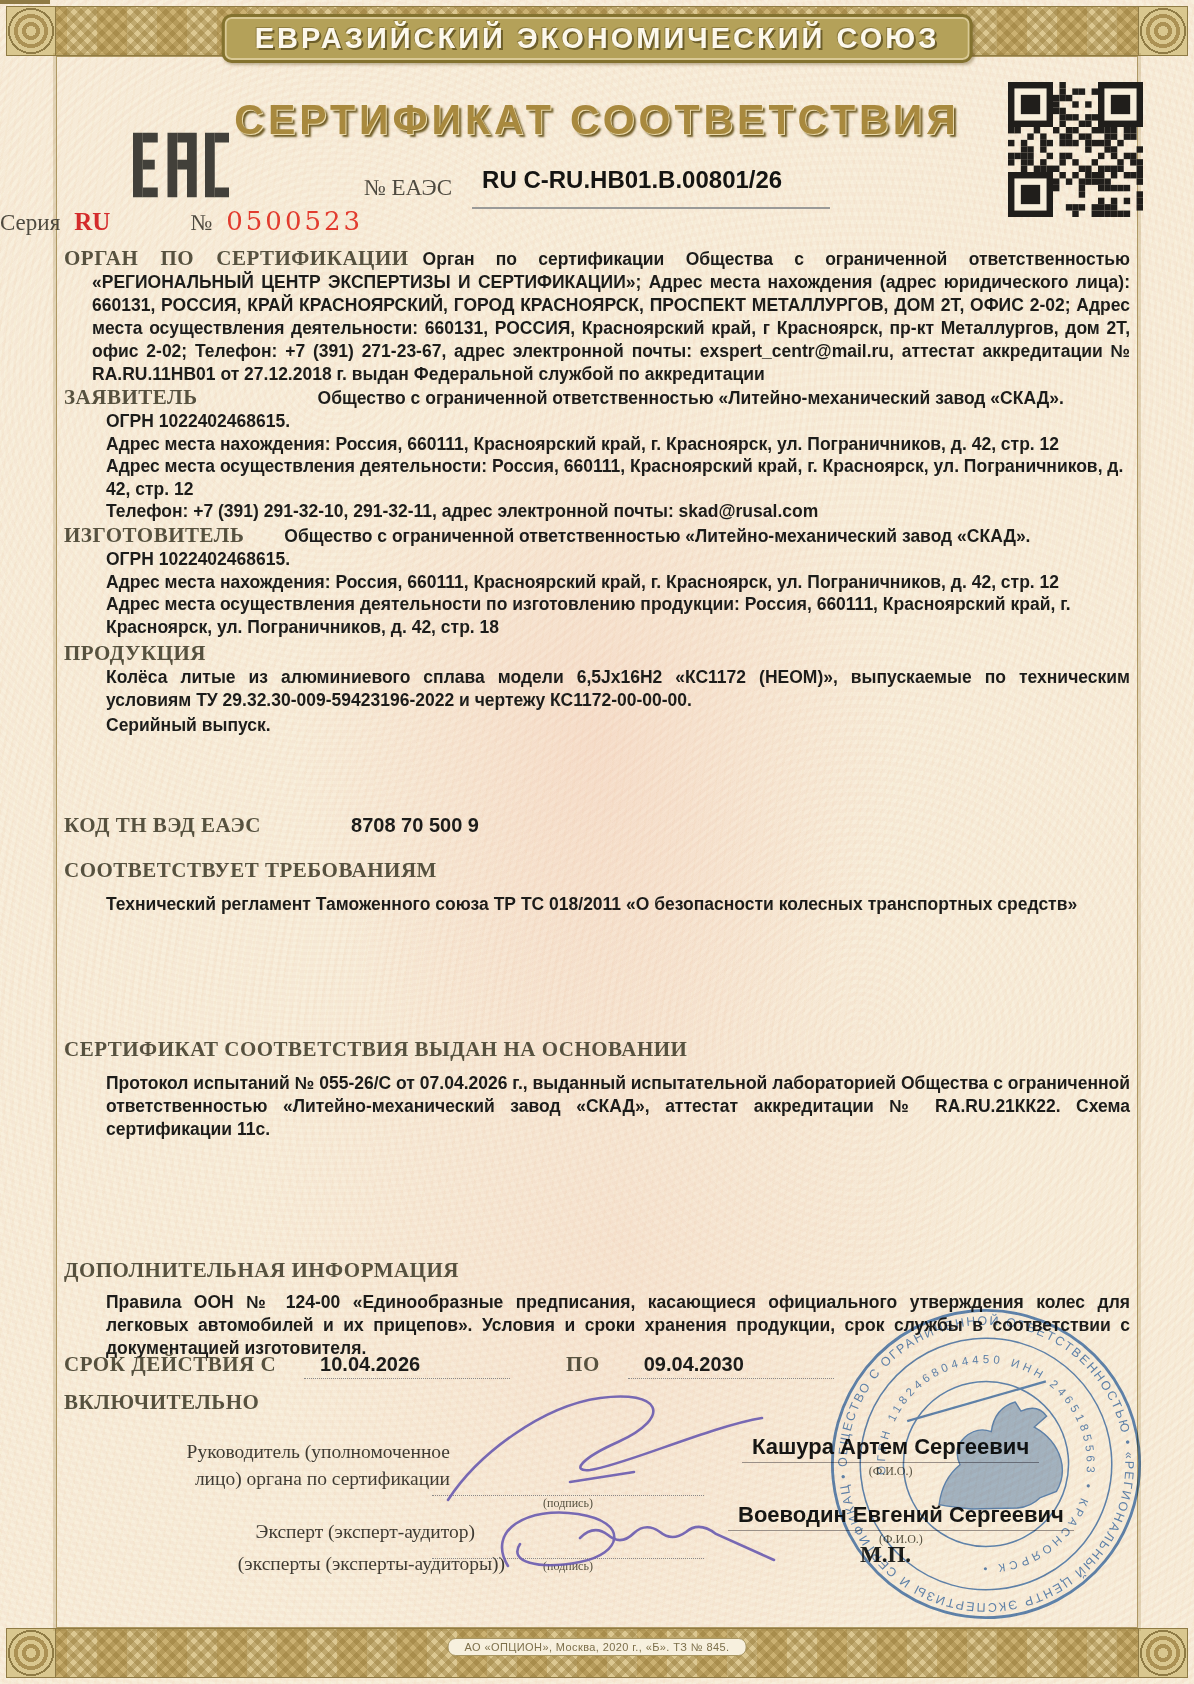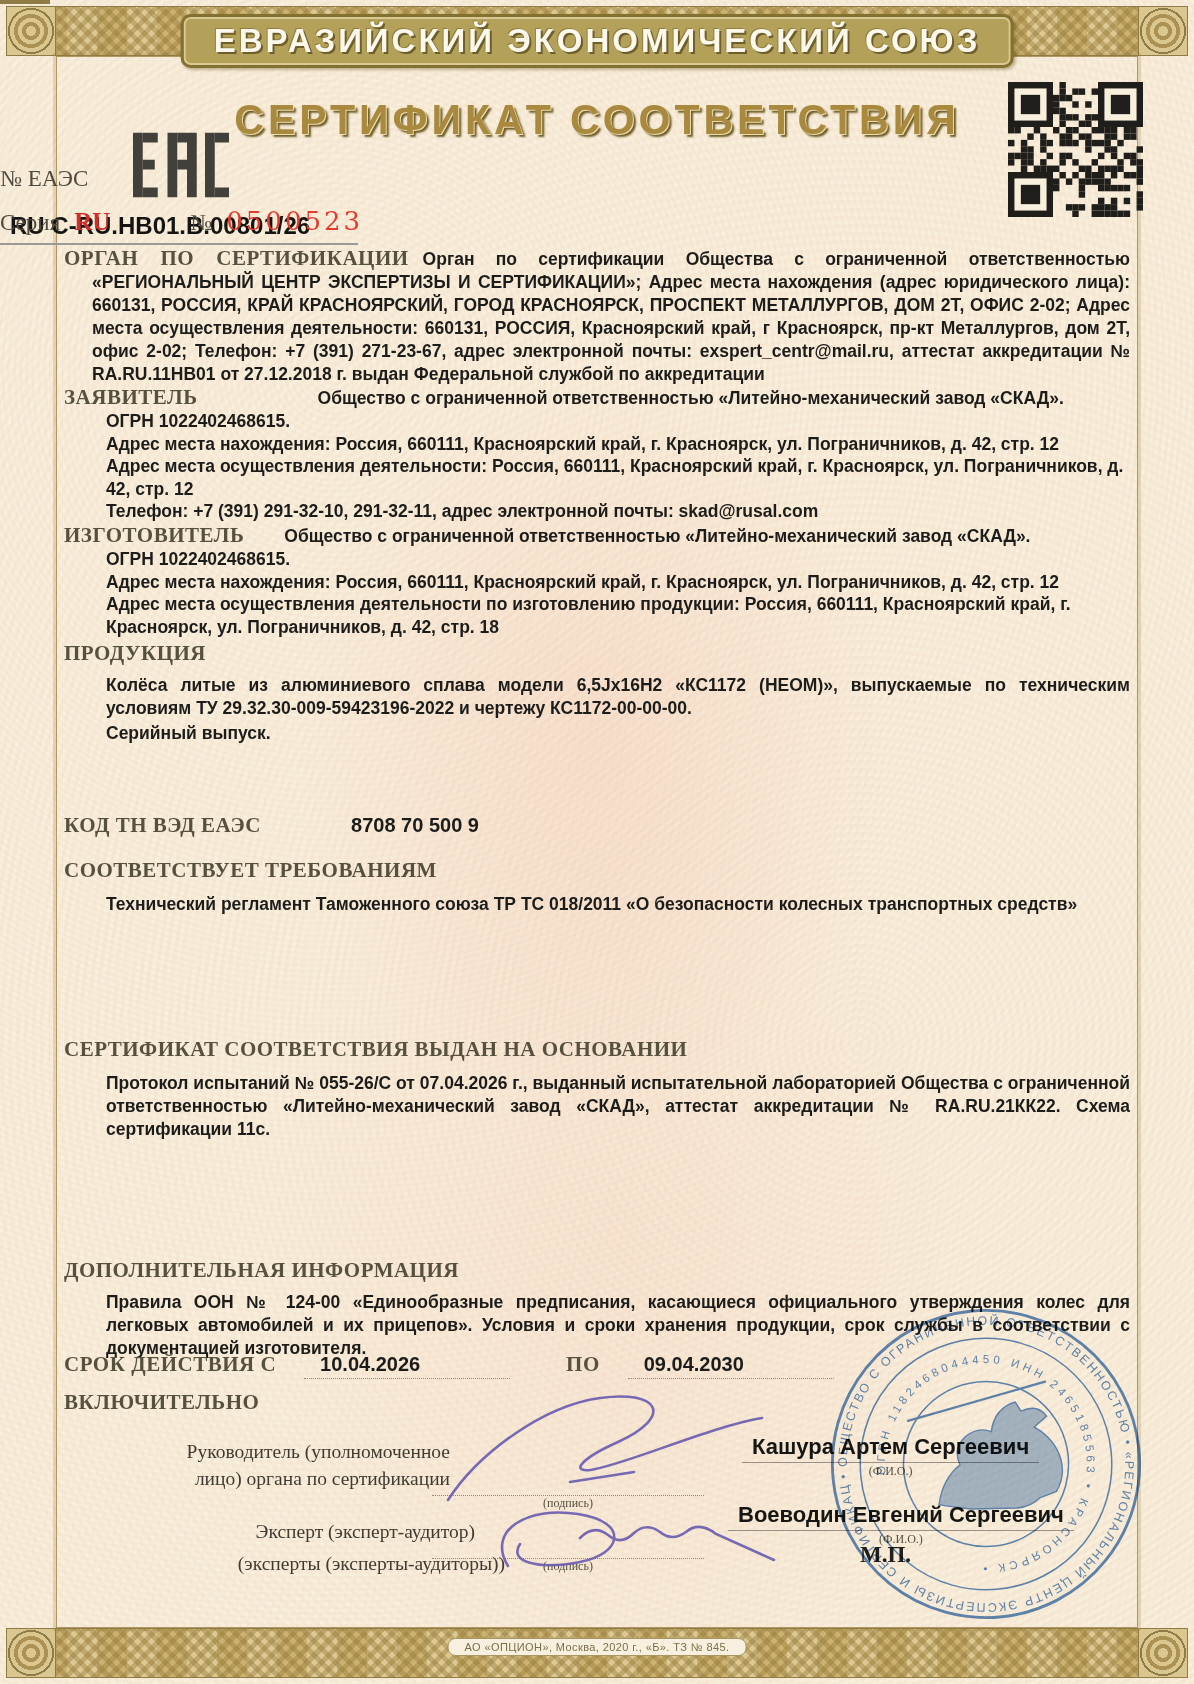--- a/index.html
+++ b/index.html
@@ -33,29 +33,29 @@
   .corner{position:absolute;width:48px;height:48px;border:1px solid #8f7b45;
       background:radial-gradient(circle,#d9c78f 0 5px,#ab9154 5px 9px,#d9c78f 9px 13px,#ab9154 13px 17px,#d9c78f 17px 21px,#8f7b45 21px 23px,#d9c78f 23px);}
   .c-tl{top:6px;left:6px}.c-tr{top:6px;right:6px}.c-bl{bottom:6px;left:6px}.c-br{bottom:6px;right:6px}
   .inner-line{position:absolute;inset:56px;border:1px solid rgba(150,124,60,.75);box-shadow:0 0 0 3px rgba(150,124,60,.22);pointer-events:none;}
 
   
   .banner{position:absolute;top:14px;left:50%;transform:translateX(-50%);
       background:#b4a159;border:3px solid #83722f;border-radius:10px;
       box-shadow:inset 0 0 0 2px #d9c995, 2px 2px 3px rgba(90,70,20,.35);
       padding:5px 30px;white-space:nowrap;}
-  .banner span{font-weight:bold;font-size:33px;letter-spacing:3px;color:#fcf8ec;
+  .banner span{font-weight:bold;font-size:29px;letter-spacing:3px;color:#fcf8ec;
       text-shadow:2px 2px 0 #6d5e2a, -1px -1px 0 rgba(109,94,42,.5);}
   .eac{position:absolute;left:133px;top:132px;}
   .cert-title{position:absolute;top:96px;left:0;width:100%;text-align:center;
       font-weight:bold;font-size:41px;letter-spacing:4px;color:#a8893e;
       text-shadow:1px 1px 0 #ecdcae, 3px 3px 2px #6f5c26;transform:scaleY(1.05);}
-  .num-line{position:absolute;top:166px;left:0;right:0;display:flex;justify-content:center;align-items:flex-start;gap:20px;flex-direction:column;}
+  .num-line{position:absolute;top:166px;left:0;right:0;display:flex;justify-content:center;align-items:center;gap:20px;}
   .num-label{font-family:"Liberation Serif",serif;font-size:23px;color:#4e4a40;}
-  .num-value{font-weight:bold;font-size:24px;color:#141412;border-bottom:2px solid #9a9a98;padding:0 48px 3px 10px;}
+  .num-value{font-weight:bold;font-size:24px;color:#141412;border-bottom:2px solid #9a9a98;padding:0 48px 13px 10px;}
   .series-line{position:absolute;top:206px;left:0;right:0;display:flex;align-items:baseline;gap:14px;}
   .series-label{font-family:"Liberation Serif",serif;font-size:23px;color:#4e4a40;}
   .series-value{font-family:"Liberation Serif",serif;font-weight:bold;font-size:25px;color:#d42b2b;}
   .blank-no-label{font-family:"Liberation Serif",serif;font-size:23px;color:#4e4a40;margin-left:66px;}
   .blank-no-value{font-family:"DejaVu Serif",serif;font-size:26px;color:#e23b2e;letter-spacing:3px;}
   .qr{position:absolute;left:1008px;top:82px;width:135px;height:135px;}
 
   
   .sec{position:absolute;left:64px;width:1066px;padding-left:28px;box-sizing:border-box;}
   .sec-heading{font-family:"Liberation Serif",serif;font-weight:bold;font-size:21px;color:#56513f;letter-spacing:.5px;}
@@ -310,21 +310,21 @@
     <p class="body-text"><span class="sec-heading outdent" style="margin-right:40px">ИЗГОТОВИТЕЛЬ</span><span>Общество с ограниченной ответственностью «Литейно-механический завод «СКАД».</span></p>
     <div class="sub">
       <div>ОГРН 1022402468615.</div>
       <div>Адрес места нахождения: Россия, 660111, Красноярский край, г. Красноярск, ул. Пограничников, д. 42, стр. 12</div>
       <div>Адрес места осуществления деятельности по изготовлению продукции: Россия, 660111, Красноярский край, г. Красноярск, ул. Пограничников, д. 42, стр. 18</div>
     </div>
   </section>
 
   <section class="sec" style="top:641px">
     <div class="sec-heading outdent">ПРОДУКЦИЯ</div>
-    <div class="sub" style="margin-top:8px">
+    <div class="sub" style="">
       <p class="body-text">Колёса литые из алюминиевого сплава модели 6,5Jx16H2 «КС1172 (НЕОМ)», выпускаемые по техническим условиям ТУ 29.32.30-009-59423196-2022 и чертежу КС1172-00-00-00.</p>
       <p class="body-text" style="margin-top:2px">Серийный выпуск.</p>
     </div>
   </section>
 
   <section class="sec" style="top:813px">
     <div class="tnved-row">
       <span class="sec-heading outdent">КОД ТН ВЭД ЕАЭС</span>
       <span class="tnved-value">8708 70 500 9</span>
     </div>

